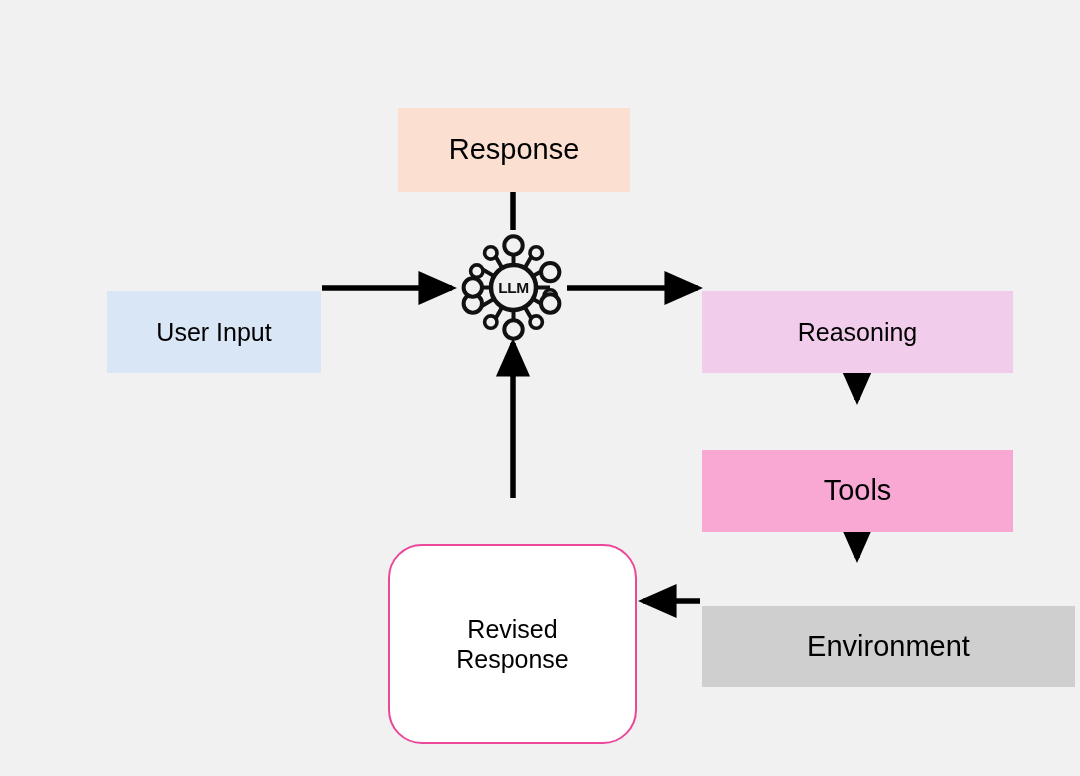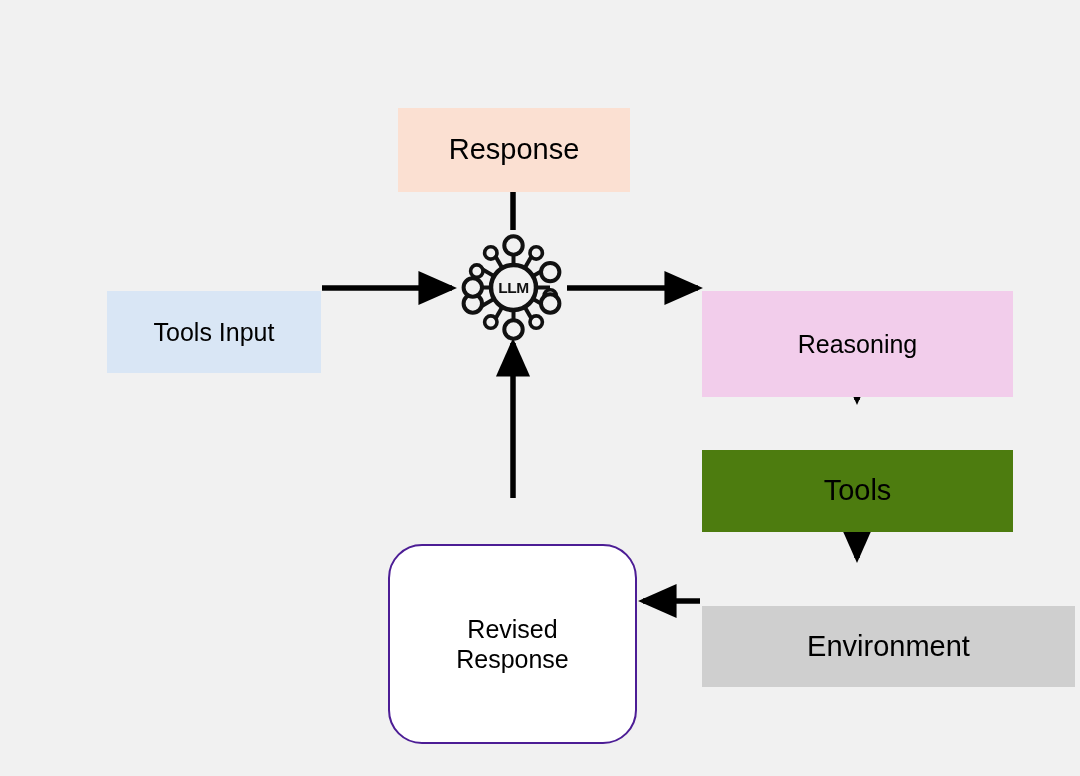--- a/index.html
+++ b/index.html
@@ -45,42 +45,42 @@
     font-size: 29px;
   }
   #node-user-input {
     left: 107px; top: 246px;
     width: 214px; height: 82px;
     background: #d9e6f5;
     font-size: 25px;
   }
   #node-reasoning {
     left: 702px; top: 246px;
-    width: 311px; height: 106px;
+    width: 311px; height: 82px;
     background: #f2cdeb;
     font-size: 25px;
     align-items: center;
   }
   #node-tools {
     left: 702px; top: 405px;
     width: 311px; height: 82px;
-    background: #4d7c0f;
+    background: #f9a8d4;
     font-size: 29px;
   }
   #node-environment {
     left: 702px; top: 561px;
     width: 373px; height: 81px;
     background: #cfcfcf;
     font-size: 29px;
   }
   #node-revised-response {
     left: 388px; top: 499px;
     width: 249px; height: 200px;
     background: #ffffff;
-    border: 2px solid #4c1d95;
+    border: 2px solid #ec4899;
     border-radius: 34px;
     font-size: 25px;
   }
 
   
   #connectors {
     position: absolute;
     left: 0; top: 0;
     width: 1080px;
     height: 776px;
@@ -122,21 +122,21 @@
     <line x1="700" y1="601" x2="643" y2="601" stroke="#000000" stroke-width="5.5" marker-end="url(#arrowhead)"></line>
 
     <line x1="513" y1="498" x2="513" y2="343" stroke="#000000" stroke-width="5.5" marker-end="url(#arrowhead)"></line>
   </svg>
 
   <div class="node" id="node-response">
     <span class="node-label">Response</span>
   </div>
 
   <div class="node" id="node-user-input">
-    <span class="node-label">Tools Input</span>
+    <span class="node-label">User Input</span>
   </div>
 
   <div class="node" id="node-reasoning">
     <span class="node-label">Reasoning</span>
   </div>
 
   <div class="node" id="node-tools">
     <span class="node-label">Tools</span>
   </div>
 

